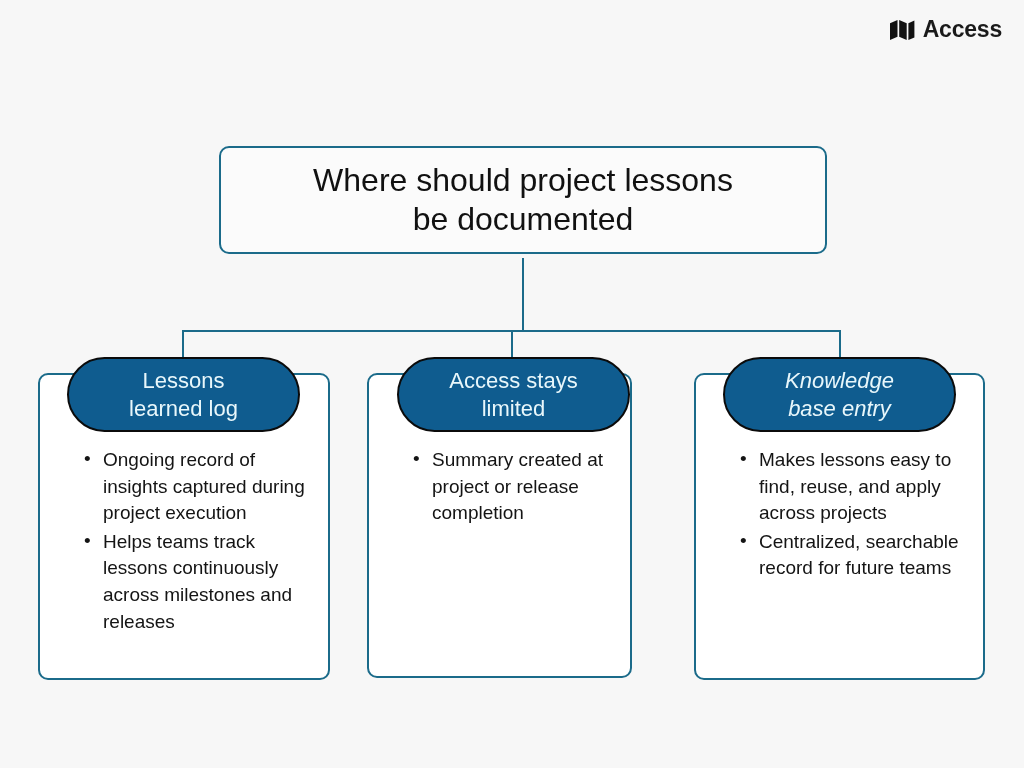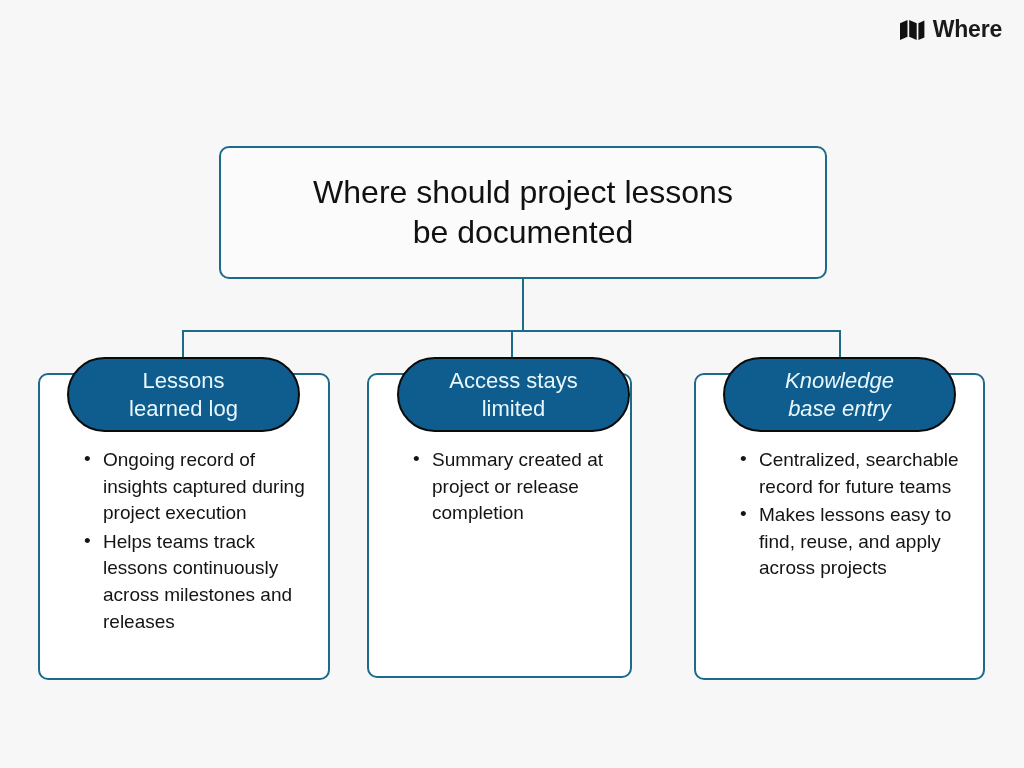--- a/index.html
+++ b/index.html
@@ -45,21 +45,21 @@
     height: 768px;
     pointer-events: none;
   }
 
   
   .title-box {
     position: absolute;
     left: 219px;
     top: 146px;
     width: 608px;
-    height: 133px;
+    height: 108px;
     box-sizing: border-box;
     border: 2px solid #1b6b8a;
     border-radius: 10px;
     background: #fbfbfb;
     display: flex;
     align-items: center;
     justify-content: center;
     text-align: center;
   }
   .title-text {
@@ -138,21 +138,21 @@
 </style>
 </head>
 <body>
 
 <div class="brand">
   <svg class="brand-icon" viewBox="0 0 26 22">
     <path d="M1 4.2 L8.5 1 L8.5 17.8 L1 21 Z" fill="#111111"></path>
     <path d="M10.2 1 L17.7 4.2 L17.7 21 L10.2 17.8 Z" fill="#111111"></path>
     <path d="M19.4 4.2 L25.4 1.6 L25.4 18.4 L19.4 21 Z" fill="#111111"></path>
   </svg>
-  <span class="brand-name">Where</span>
+  <span class="brand-name">Access</span>
 </div>
 
 <svg class="connectors">
 
   <line x1="523" y1="258" x2="523" y2="331" stroke="#1b6b8a" stroke-width="2"></line>
 
   <line x1="182" y1="331" x2="841" y2="331" stroke="#1b6b8a" stroke-width="2"></line>
 
   <line x1="183" y1="331" x2="183" y2="382" stroke="#1b6b8a" stroke-width="2"></line>
 
@@ -179,22 +179,22 @@
   <div class="card-body">
     <ul class="bullets">
       <li>Summary created at project or release completion</li>
     </ul>
   </div>
 </div>
 
 <div class="card" id="card-2">
   <div class="card-body">
     <ul class="bullets">
+      <li>Makes lessons easy to find, reuse, and apply across projects</li>
       <li>Centralized, searchable record for future teams</li>
-      <li>Makes lessons easy to find, reuse, and apply across projects</li>
     </ul>
   </div>
 </div>
 
 <div class="pill" id="pill-0">
   <span class="pill-text">Lessons
 learned log</span>
 </div>
 <div class="pill" id="pill-1">
   <span class="pill-text">Access stays

